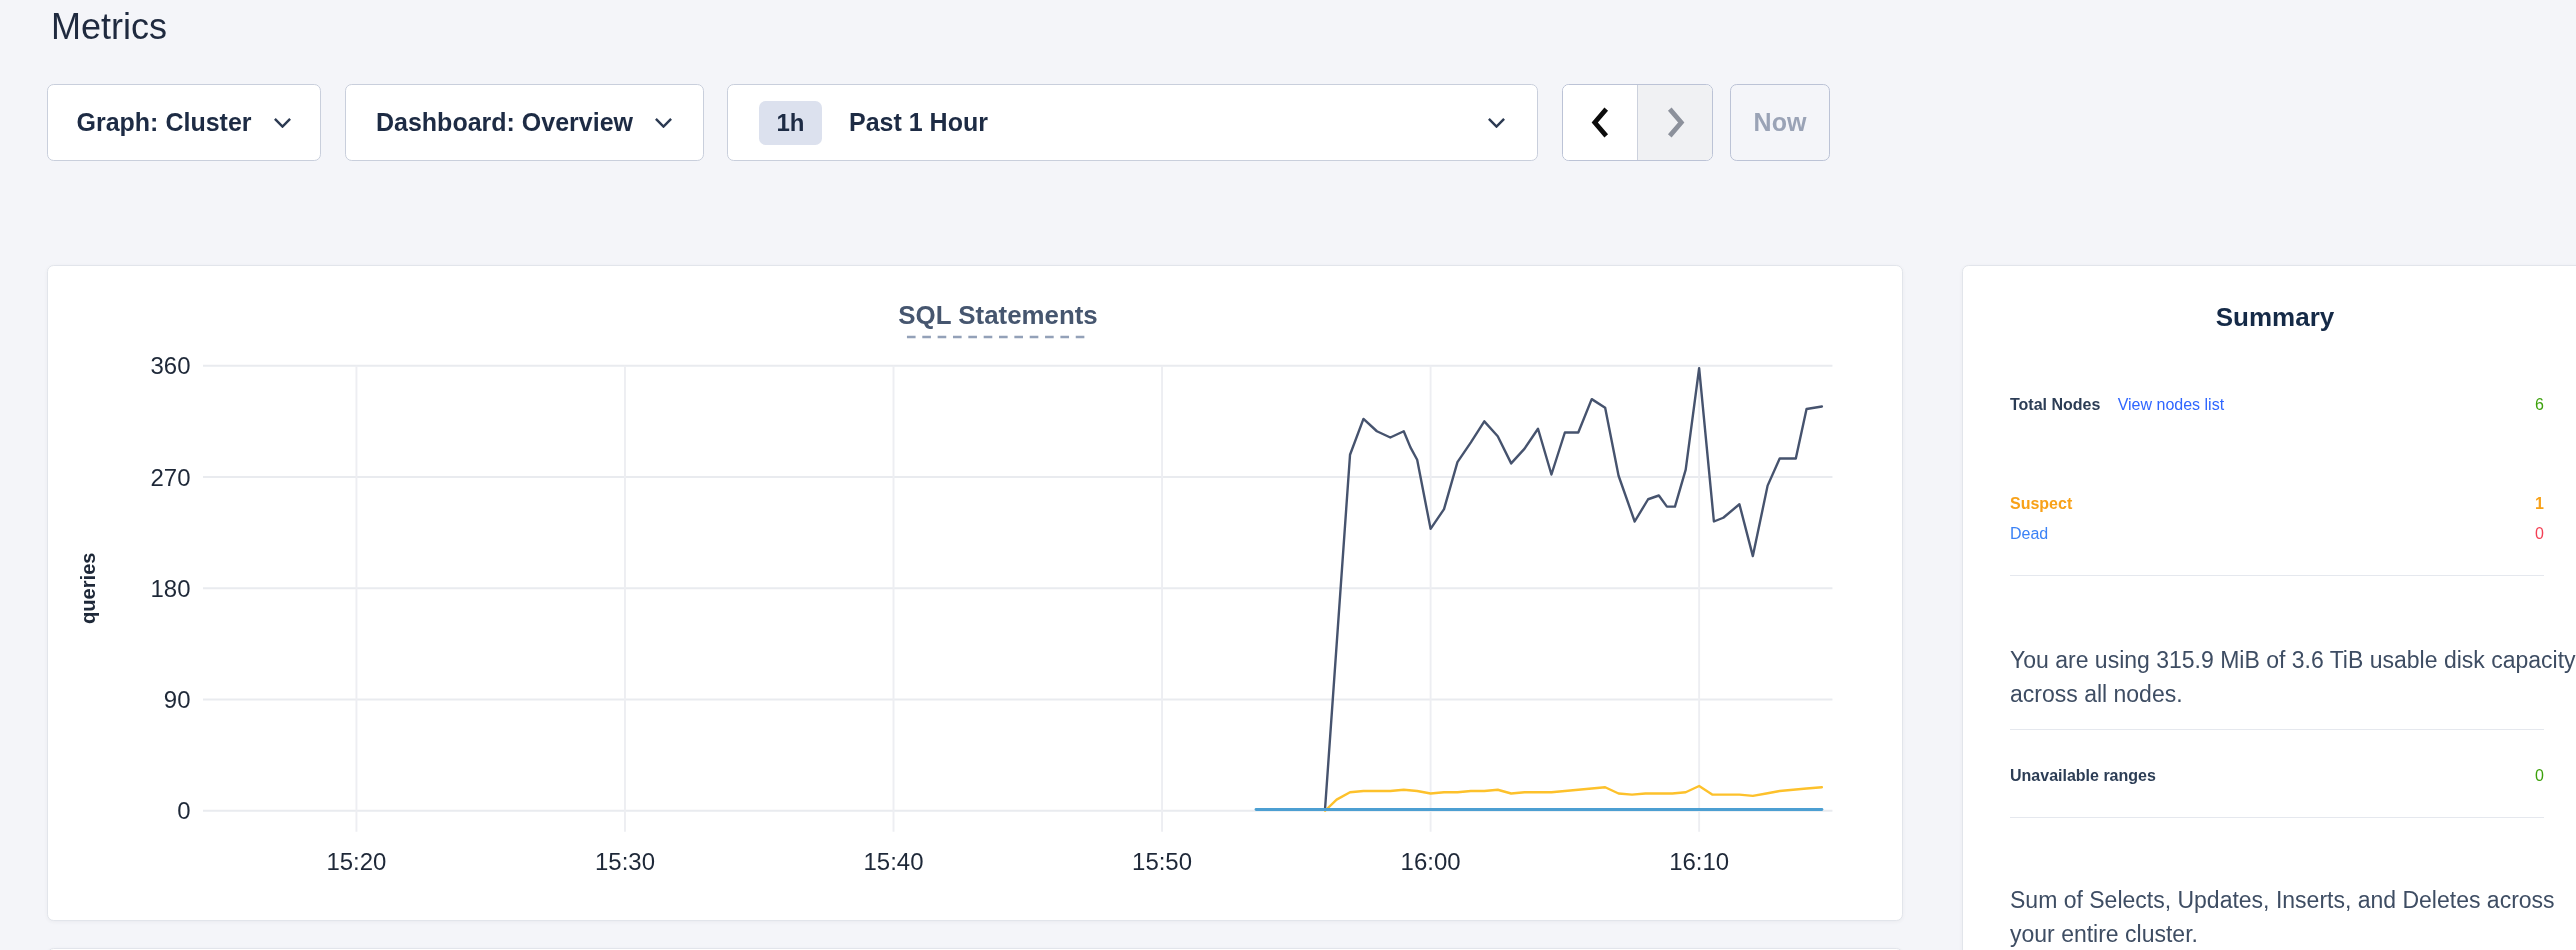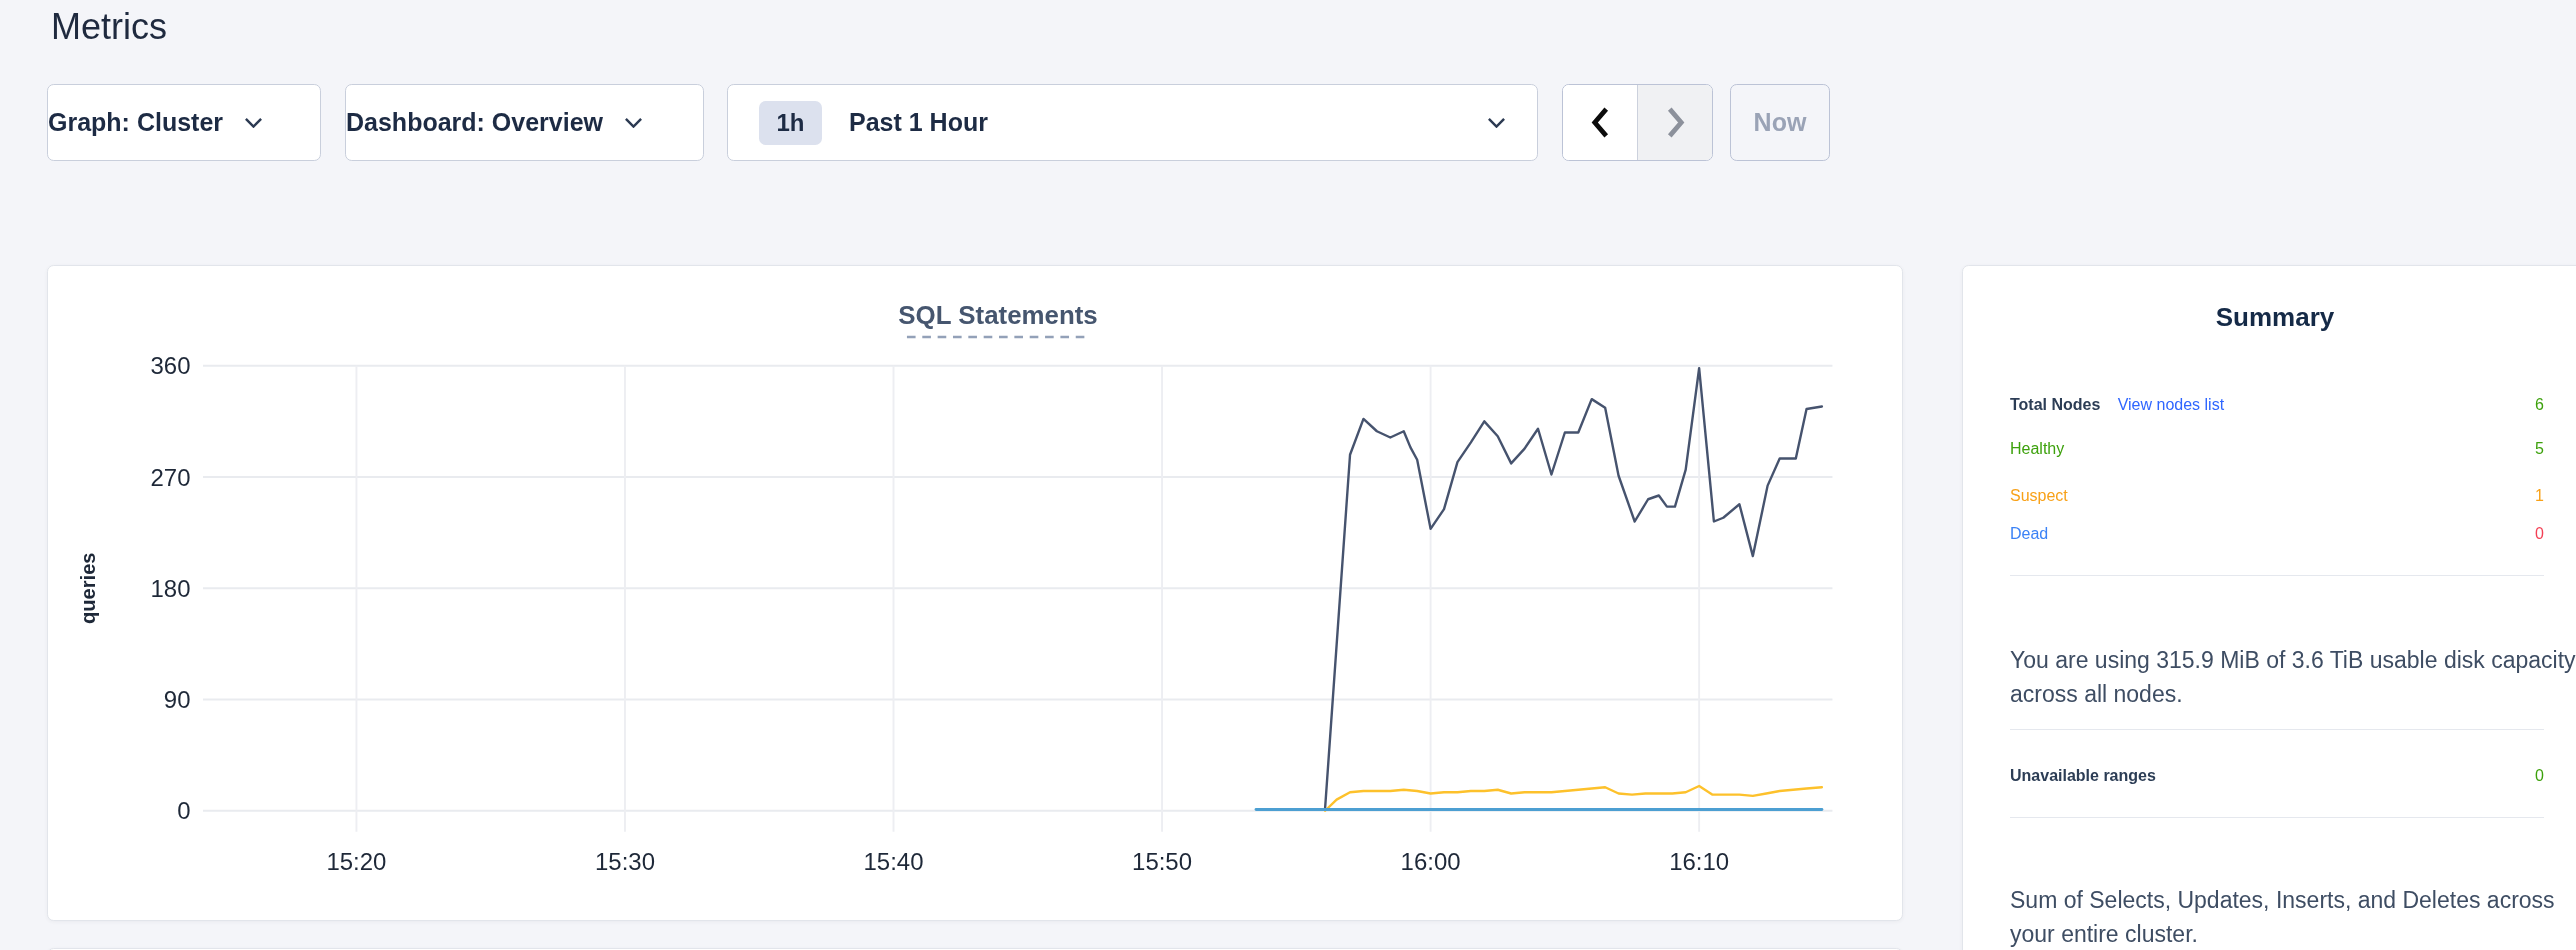--- a/index.html
+++ b/index.html
@@ -14,21 +14,21 @@
 
   .page-title {
     position:absolute; left:23px; top:5.8px;
     font-size:36px; font-weight:500; color:#1f2a3f;
   }
 
   
   .tb-btn {
     position:absolute; top:84px; height:77px;
     background:#ffffff; border:1.4px solid #c9cfdc; border-radius:6.7px;
-    display:flex; align-items:center; justify-content:flex-start;
+    display:flex; align-items:center; justify-content:center;
     font-family:"Liberation Sans", sans-serif;
     font-size:25px; font-weight:700; color:#1d2b44; cursor:pointer;
   }
   .graph-dd { left:19px;  width:274px; gap:21px; }
   .dash-dd  { left:317px; width:359px; gap:21px; }
   .time-sel { left:699px; width:811px; justify-content:space-between; padding:0 31px; font-weight:600; }
   .time-badge {
     background:#dce1ee; border-radius:6.7px; width:63px; height:44px;
     display:flex; align-items:center; justify-content:center;
     font-size:24px; font-weight:700; color:#1d2b44; margin-right:27px;
@@ -170,26 +170,22 @@
 
   <aside class="card summary-card">
     <div class="summary-heading">Summary</div>
 
     <div class="srow" style="top:121px;">
       <span class="lbl-b">Total Nodes</span>
       <a class="link" style="color: rgb(47, 102, 255);">View nodes list</a>
       <span class="val" style="color: rgb(61, 161, 12);">6</span>
     </div>
 
-    <div class="srow" style="top:165px;">
-      <span style="color: rgb(61, 161, 12);">Healthy</span>
-      <span class="val" style="color: rgb(61, 161, 12);">5</span>
-    </div>
-
-    <div class="srow" style="top:212px;">
+
+    <div class="srow" style="top:220px;font-weight:bold;">
       <span style="color: rgb(248, 161, 24);">Suspect</span>
       <span class="val" style="color: rgb(248, 161, 24);">1</span>
     </div>
 
     <div class="srow" style="top:250px;">
       <span style="color: #3b82f6; text-align: right;">Dead</span>
       <span class="val" style="color: rgb(243, 65, 85);">0</span>
     </div>
 
     <div class="sdivider" style="top:309px;"></div>

